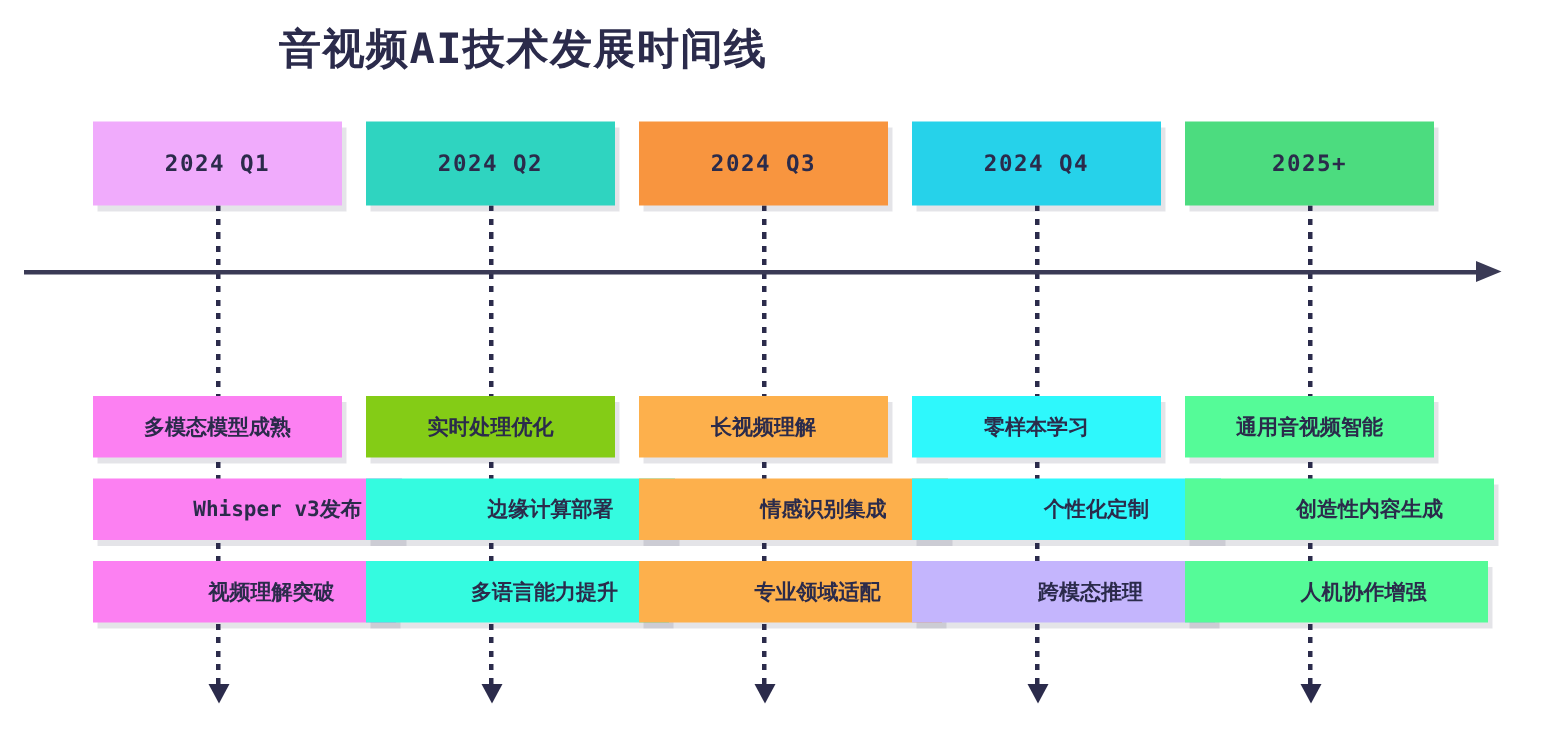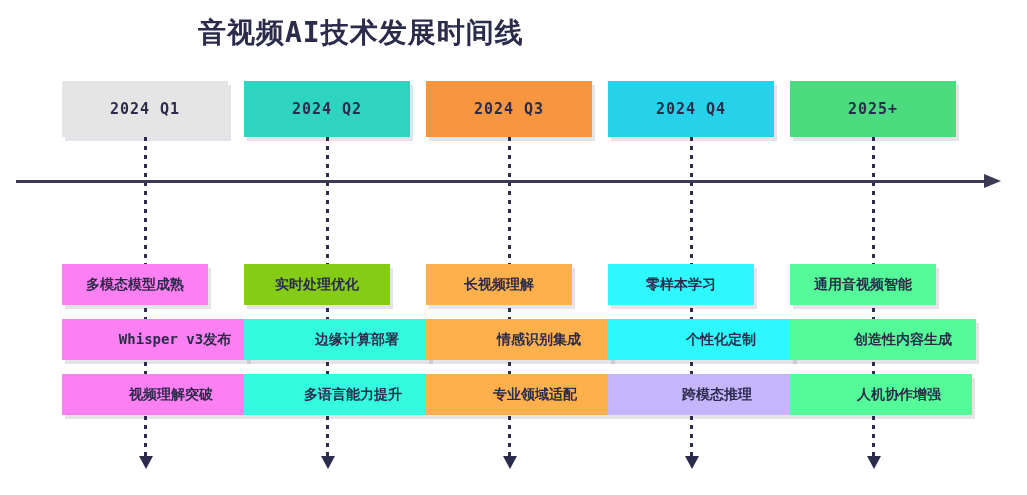--- a/index.html
+++ b/index.html
@@ -11,21 +11,21 @@
     position: relative;
     width: 1027px;
     height: 495px;
     background: #ffffff;
     overflow: hidden;
     font-family: "DejaVu Sans Mono", "DejaVu Sans", "Liberation Sans", sans-serif;
     color: var(--text, #2b2b4b);
   }
   .title {
     position: absolute;
-    left: 198px;
+    left: 186px;
     top: 14px;
     margin: 0;
     font-size: 28px;
     font-weight: bold;
     letter-spacing: 1px;
     color: var(--text, #2b2b4b);
     white-space: nowrap;
   }
   .axis {
     position: absolute;
@@ -87,21 +87,21 @@
     justify-content: center;
     font-size: 15px;
     font-weight: bold;
     letter-spacing: 1px;
     box-shadow: 3px 4px 0 rgba(43, 43, 75, 0.13);
     z-index: 1;
   }
   .item {
     position: absolute;
     left: 0;
-    width: 146px;
+    width: 166px;
     height: 41px;
     display: flex;
     align-items: center;
     justify-content: center;
     font-size: 14px;
     font-weight: bold;
     box-shadow: 3px 4px 0 rgba(43, 43, 75, 0.13);
     z-index: 1;
     white-space: nowrap;
   }
@@ -113,21 +113,21 @@
 <body>
 
 <div class="canvas">
   <h1 class="title">音视频AI技术发展时间线</h1>
   <div class="axis"></div>
   <div class="arrow-right"></div>
   <div id="columns">
   <div class="column" style="left: 62px;">
     <div class="vdash"></div>
     <div class="arrow-down"></div>
-    <div class="qheader" style="background: #e5e5e5; align-items: center;">
+    <div class="qheader" style="background: #f0abfc; align-items: center;">
       <span class="header-label">2024 Q1</span>
     </div>
     <div class="item row-0" style="background: rgb(252, 128, 242);">
       <span class="item-label">多模态模型成熟</span>
     </div>
     <div class="item row-1" style="background: rgb(252, 128, 242);">
       <span class="item-label">Whisper v3发布</span>
     </div>
     <div class="item row-2" style="background: rgb(252, 128, 242);">
       <span class="item-label">视频理解突破</span>

